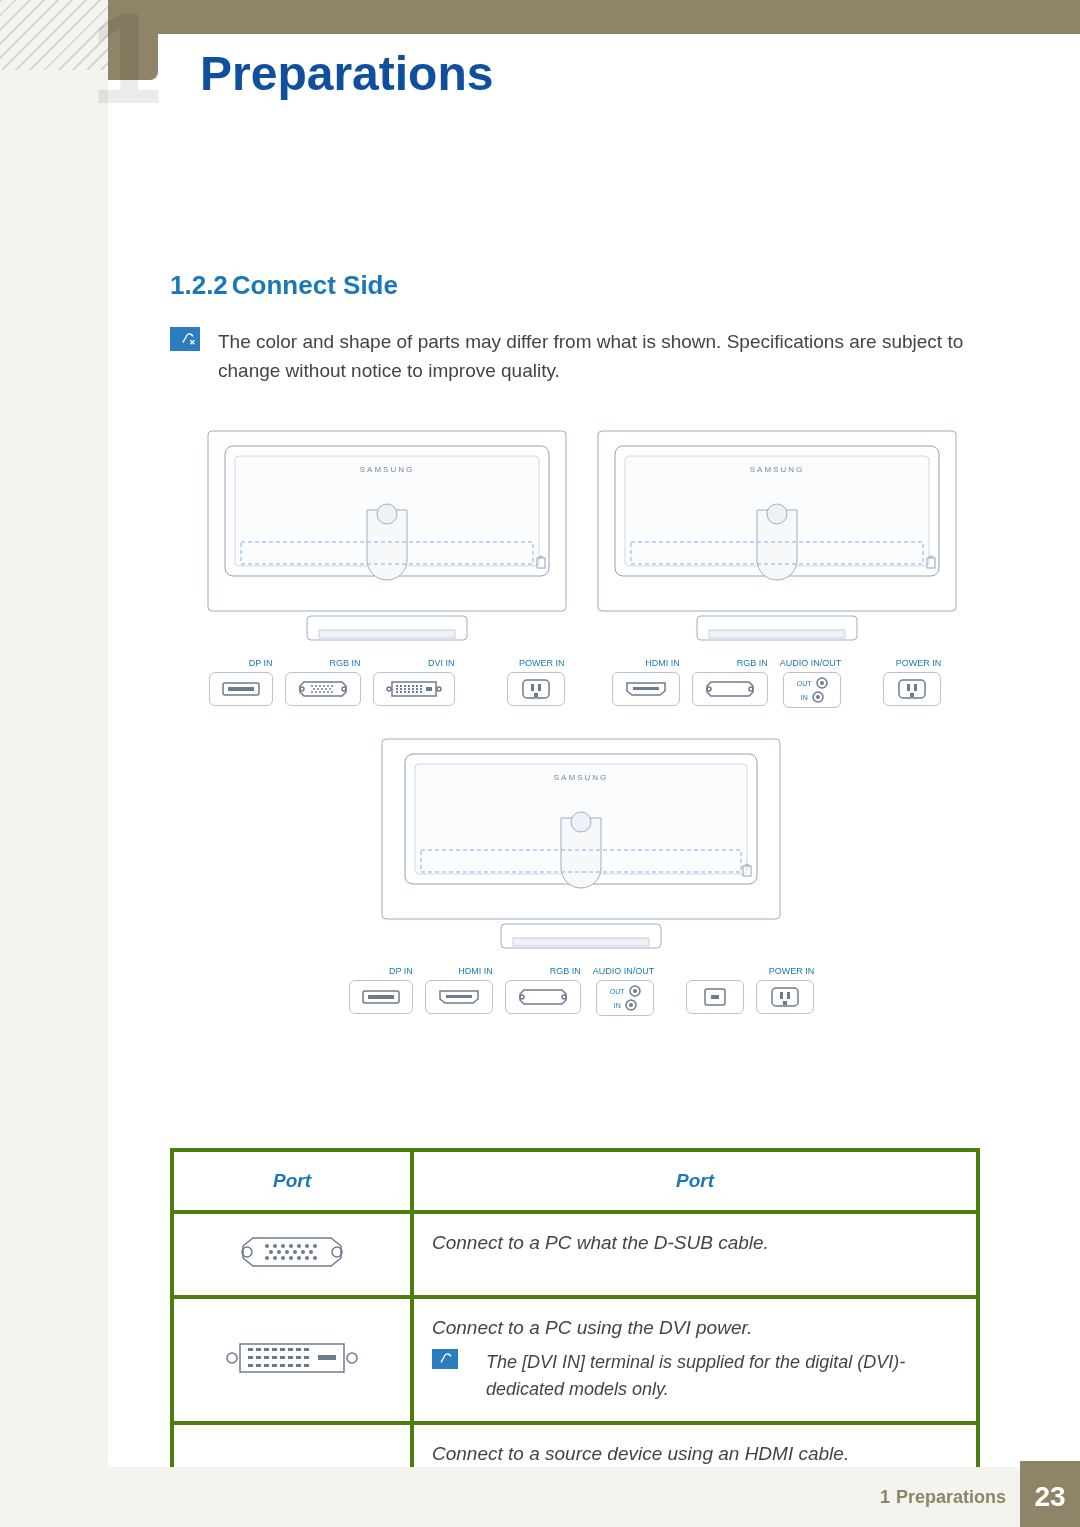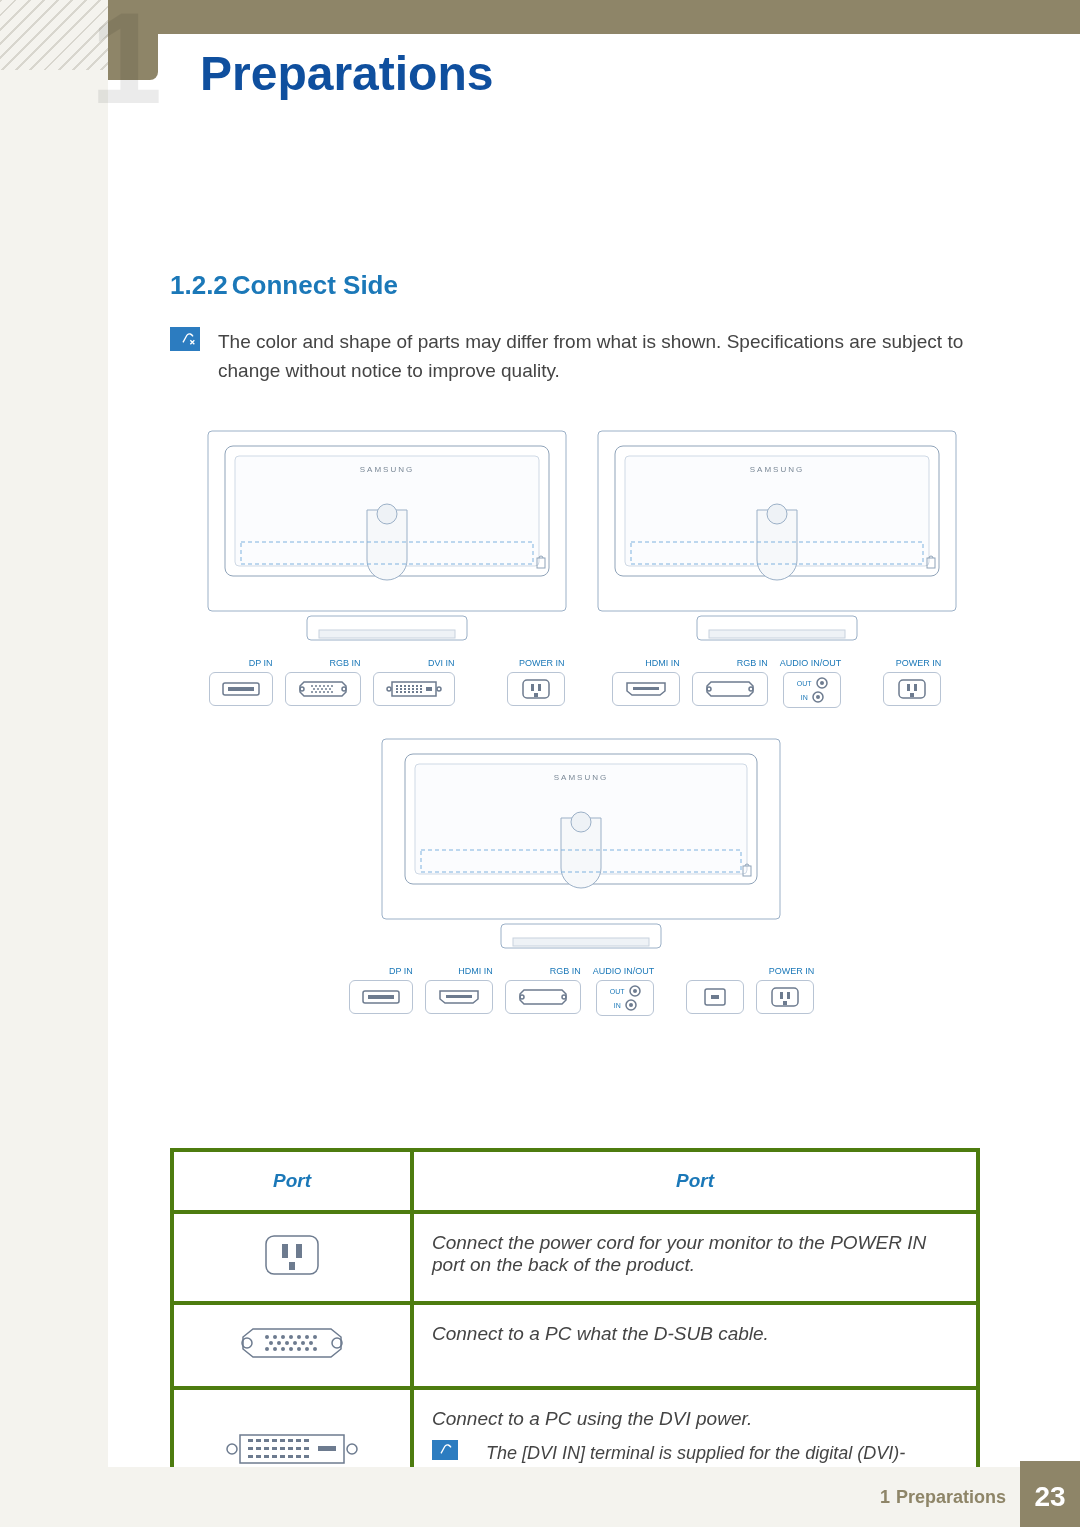--- a/index.html
+++ b/index.html
@@ -348,31 +348,20 @@
 
   <div class="table-wrap">
     <table class="ports">
       <thead>
         <tr>
           <th>Port</th>
           <th>Port</th>
         </tr>
       </thead>
       <tbody>
-        <tr>
-          <td class="icon-cell">
-            <svg width="64" height="46">
-                <rect x="6" y="4" width="52" height="38" rx="8" class="svg-port" stroke-width="2"></rect>
-                <rect x="22" y="12" width="6" height="14" fill="#6d7b8f"></rect>
-                <rect x="36" y="12" width="6" height="14" fill="#6d7b8f"></rect>
-                <rect x="29" y="30" width="6" height="8" fill="#6d7b8f"></rect>
-              </svg>
-          </td>
-          <td>Connect the power cord for your monitor to the POWER IN port on the back of the product.</td>
-        </tr>
         <tr>
           <td class="icon-cell">
             <svg width="110" height="40">
                 <path d="M16 6 h78 l10 8 v12 l-10 8 h-78 l-10 -8 v-12 z" class="svg-port" stroke-width="2"></path>
                 <circle cx="10" cy="20" r="5" class="svg-port" stroke-width="2"></circle>
                 <circle cx="100" cy="20" r="5" class="svg-port" stroke-width="2"></circle>
             <g fill="#6d7b8f">
                   <circle cx="30" cy="14" r="2"></circle>
                   <circle cx="38" cy="14" r="2"></circle>
                   <circle cx="46" cy="14" r="2"></circle>

